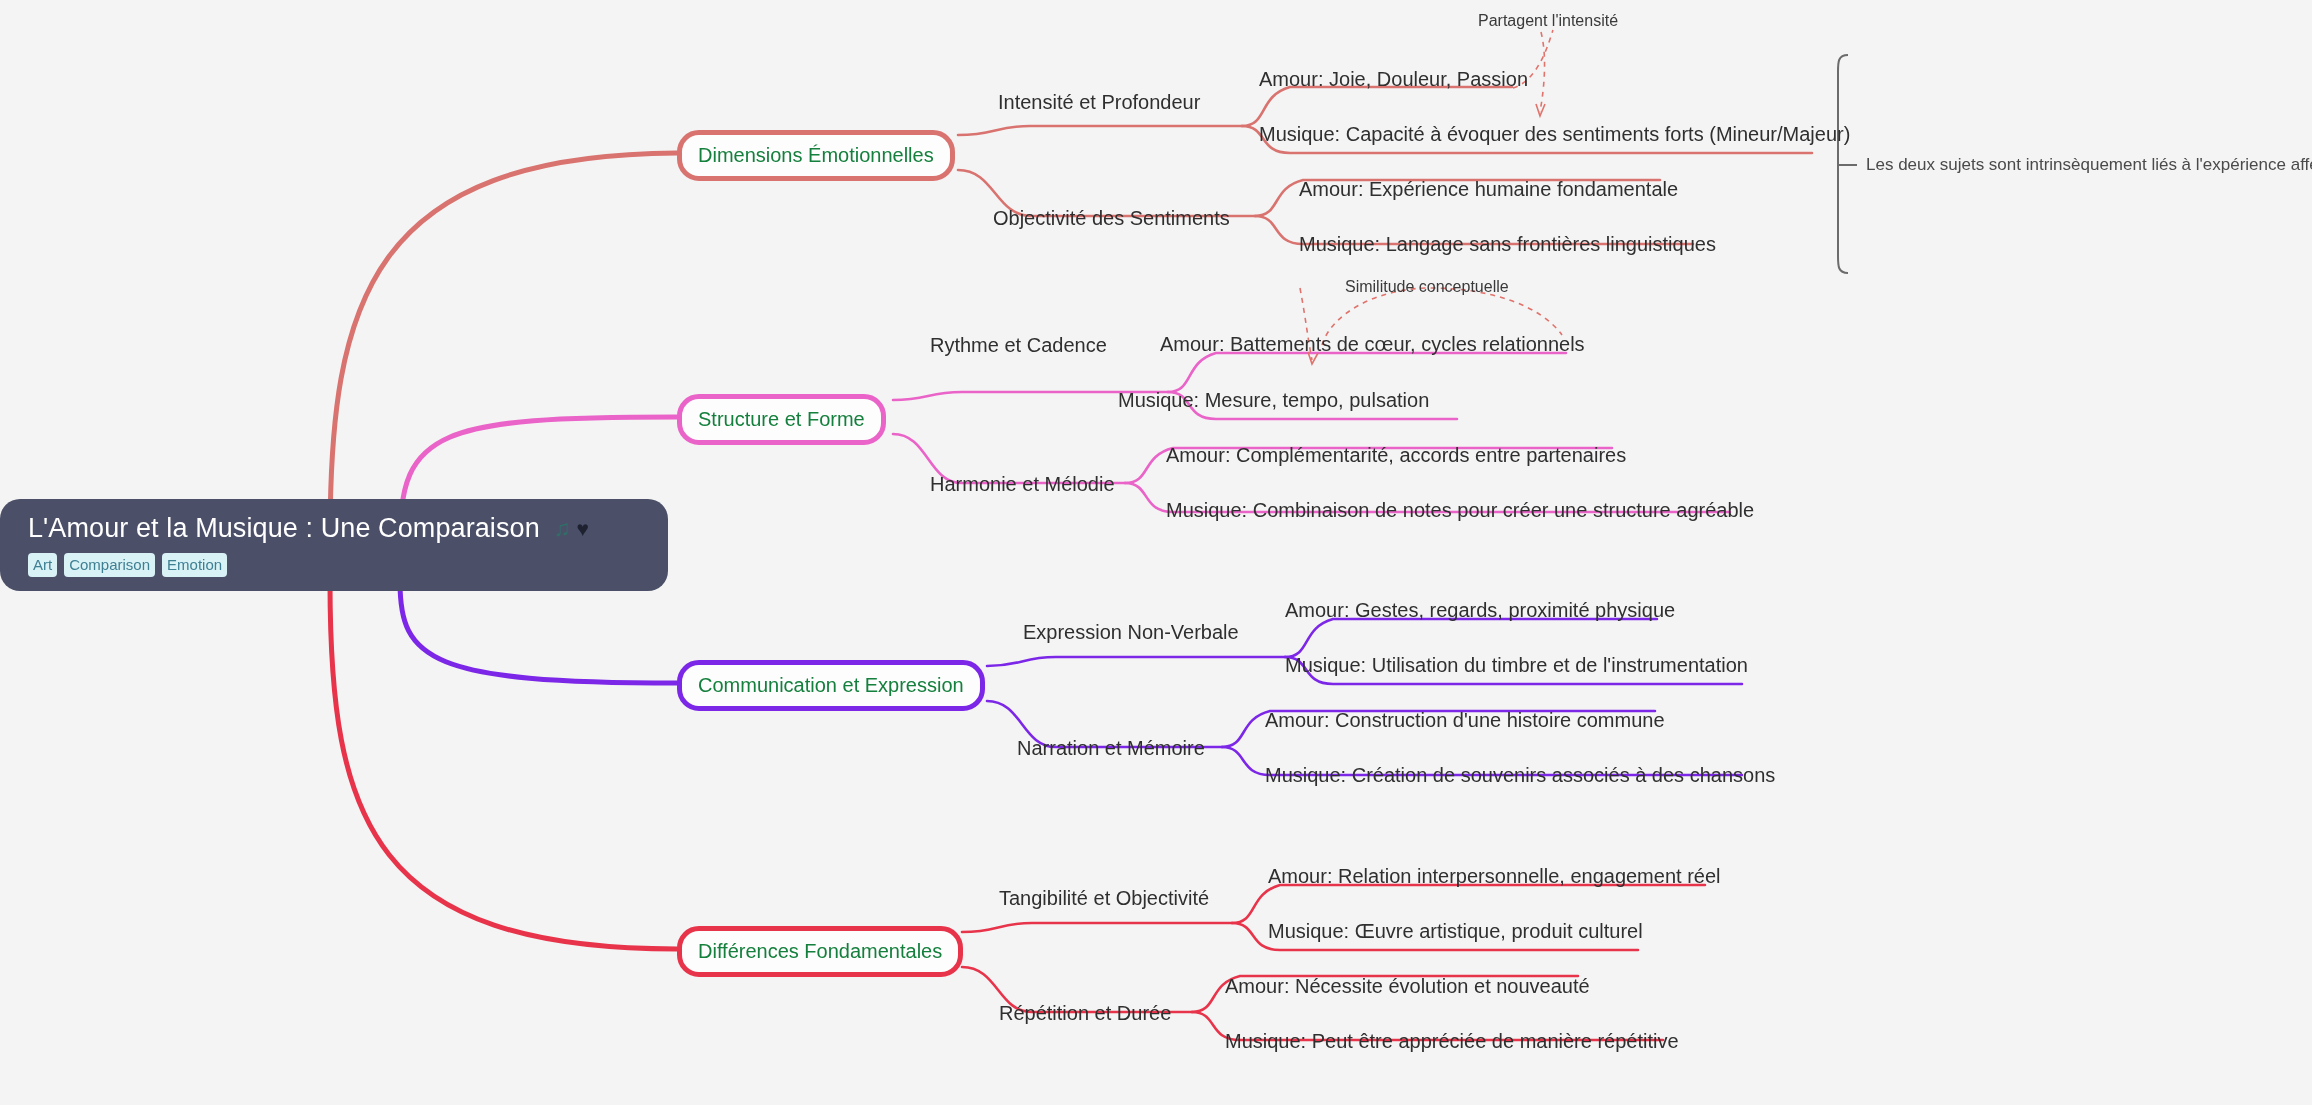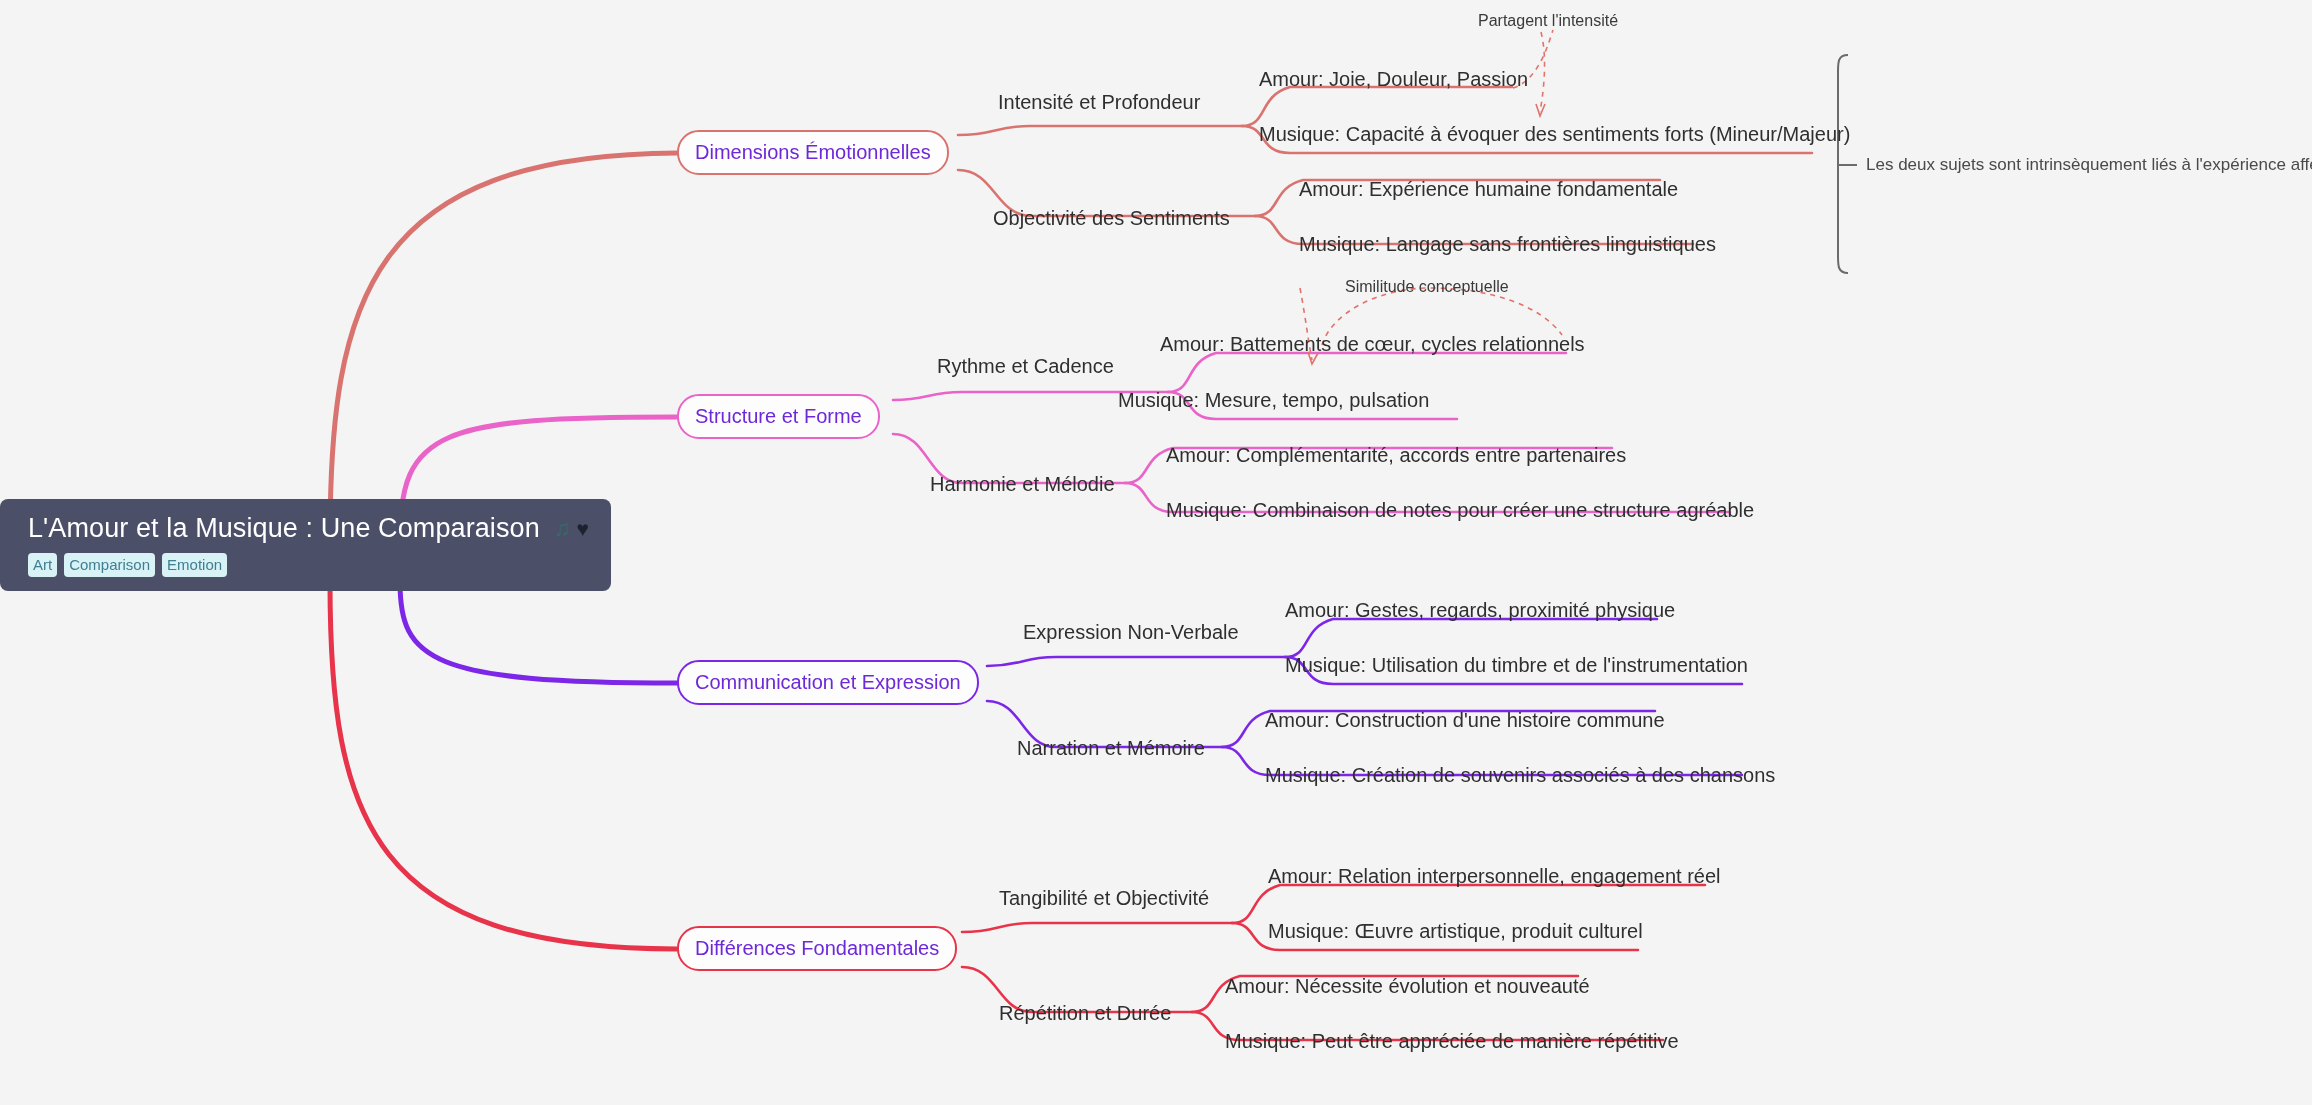--- a/index.html
+++ b/index.html
@@ -10,24 +10,24 @@
     overflow:hidden;
     position:relative;
   }
   #canvas{position:absolute;inset:0;width:2312px;height:1105px;}
   svg#wires{position:absolute;left:0;top:0;width:2312px;height:1105px;pointer-events:none;}
 
   
   .root-node{
     position:absolute;
     left:0px; top:499px;
-    width:611px;
+    width:668px;
     box-sizing:border-box;
     background:#4b5068;
-    border-radius:8px;
+    border-radius:20px;
     padding:14px 6px 14px 28px;
     z-index:5;
   }
   .root-title{
     color:#ffffff;
     font-size:27px;
     letter-spacing:.1px;
     line-height:1.15;
     white-space:nowrap;
     display:flex;
@@ -45,25 +45,25 @@
     line-height:1;
     padding:4px 5px 5px 5px;
     border-radius:4px;
     white-space:nowrap;
   }
 
   
   .branch-node{
     position:absolute;
     background:#fdfdfd;
-    border:2px solid #a16207;
+    border:5px solid #a16207;
     border-radius:22px;
     padding:9px 16px;
     font-size:20px;
-    color:#6d28d9;
+    color:#15803d;
     white-space:nowrap;
     z-index:4;
     line-height:1.15;
   }
 
   
   .sub-label{
     position:absolute;
     font-size:20px;
     color:#2f2f2f;
@@ -174,21 +174,21 @@
   <div class="sub-label" style="left:998px;top:91px;">Intensité et Profondeur</div>
   <div class="sub-label" style="left:993px;top:207px;">Objectivité des Sentiments</div>
 
   <div class="leaf-label" style="left:1259px;top:68px;">Amour: Joie, Douleur, Passion</div>
   <div class="leaf-label" style="left:1259px;top:123px;">Musique: Capacité à évoquer des sentiments forts (Mineur/Majeur)</div>
   <div class="leaf-label" style="left:1299px;top:178px;">Amour: Expérience humaine fondamentale</div>
   <div class="leaf-label" style="left:1299px;top:233px;">Musique: Langage sans frontières linguistiques</div>
 
   <div class="branch-node" style="left:677px;top:394px;border-color:#ea63c8;">Structure et Forme</div>
 
-  <div class="sub-label" style="left:930px;top:355px;margin-left:7px;">Rythme et Cadence</div>
+  <div class="sub-label" style="left:930px;top:334px;">Rythme et Cadence</div>
   <div class="sub-label" style="left:930px;top:473px;">Harmonie et Mélodie</div>
 
   <div class="leaf-label" style="left:1160px;top:333px;">Amour: Battements de cœur, cycles relationnels</div>
   <div class="leaf-label" style="left:1118px;top:389px;">Musique: Mesure, tempo, pulsation</div>
   <div class="leaf-label" style="left:1166px;top:499px;">Musique: Combinaison de notes pour créer une structure agréable</div>
   <div class="leaf-label" style="left:1166px;top:444px;">Amour: Complémentarité, accords entre partenaires</div>
 
   <div class="branch-node" style="left:677px;top:660px;border-color:#7c27e8;">Communication et Expression</div>
 
   <div class="sub-label" style="left:1023px;top:621px;">Expression Non-Verbale</div>

